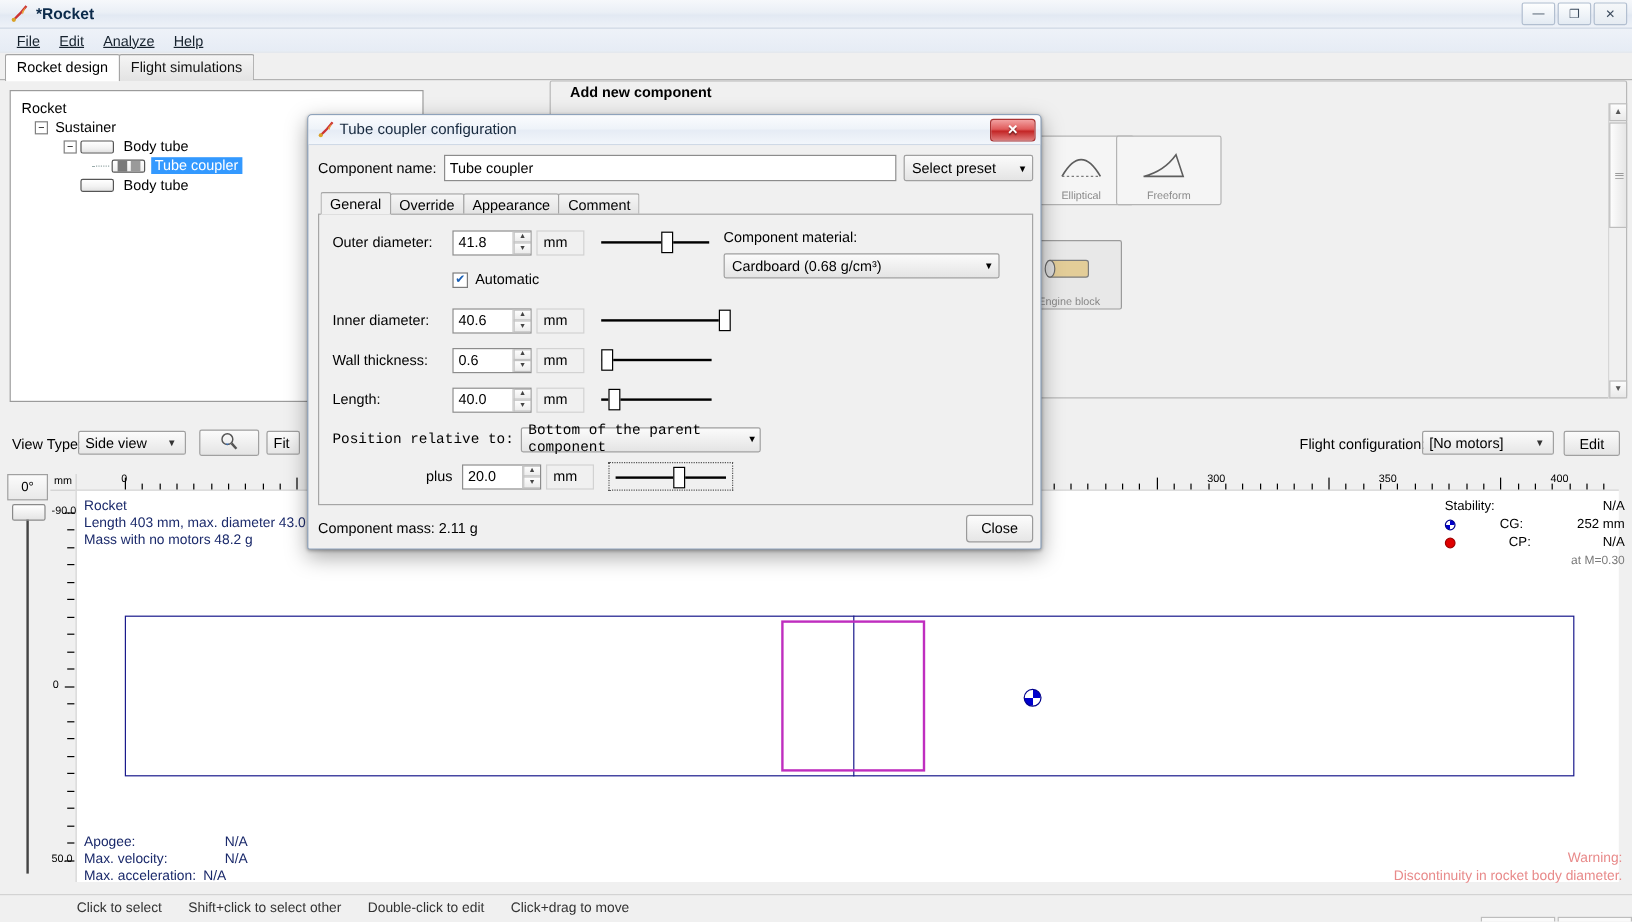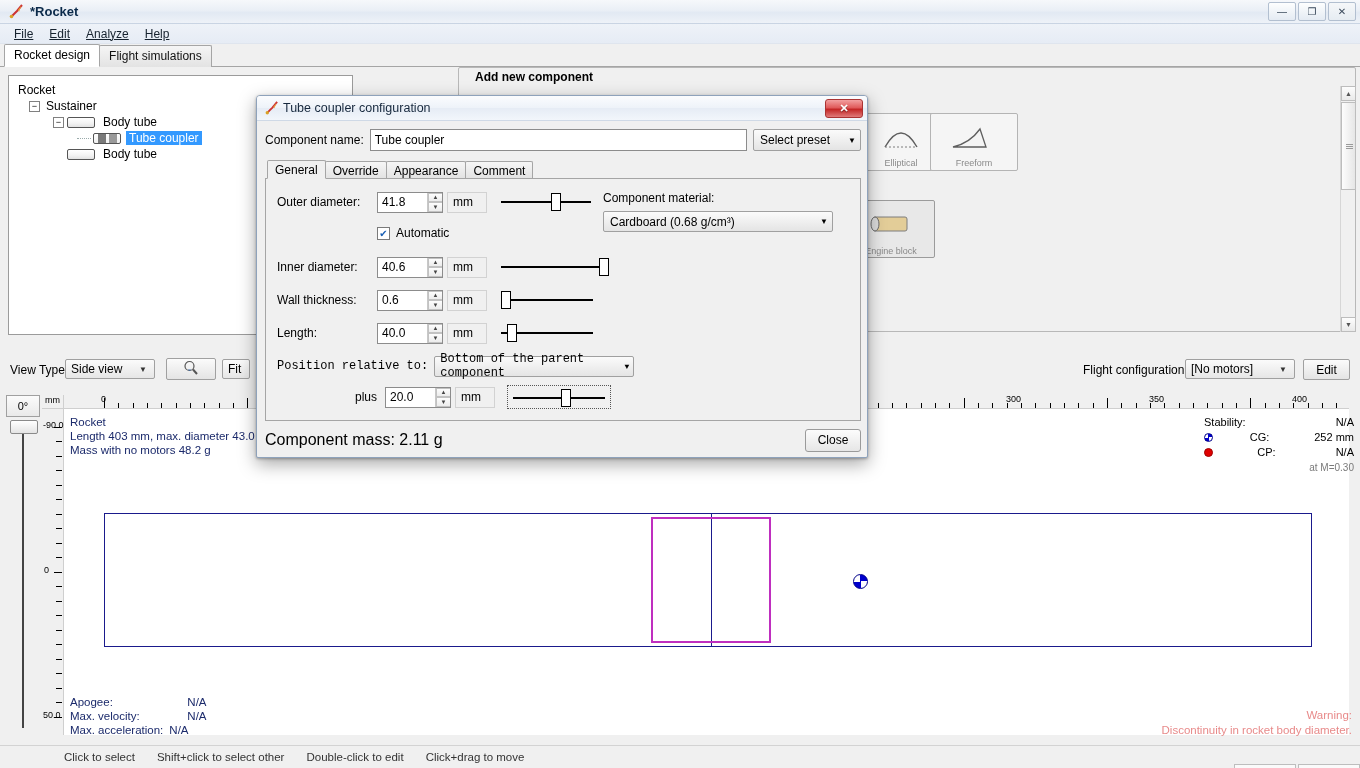--- a/index.html
+++ b/index.html
@@ -44,21 +44,21 @@
     display:flex; align-items:center; padding-left:6px;
   }
   .menu-item{ padding:2px 8px; font-size:12px; color:#16222e; cursor:default;}
   .menu-item u{ text-decoration:underline; }
 
   
   #tabstrip{
     position:absolute; left:0; top:44px; width:1360px; height:23px;
     background:#f0f0f0;
     border-bottom:1px solid #a5a5a5;
-    display:flex; align-items:flex-end; padding-left:4px;
+    display:flex; align-items:center; padding-left:4px;
   }
   .tab{
     height:22px; padding:3px 9px 0 9px; font-size:12px; color:#111;
     border:1px solid #a5a5a5; border-bottom:none;
     background:linear-gradient(180deg,#f5f5f5,#e3e3e3);
     margin-right:-1px; position:relative; top:1px;
     border-radius:2px 2px 0 0;
   }
   .tab.active{
     background:#fff; color:#000; top:1px; height:23px; z-index:2;
@@ -339,21 +339,21 @@
     width:200px;height:21px;border:1px solid #a0a0a0;border-radius:2px;
     background:linear-gradient(180deg,#fbfbfb,#e4e4e4);
     display:flex;align-items:center;padding:0 4px 0 5px;font-size:12px;
   }
   .poscombo .arw{margin-left:auto;font-size:8px;}
 
   .dfooter{
     position:absolute; left:8px; right:8px; bottom:6px; height:26px;
     display:flex; align-items:center;
   }
-  .dfooter .mass{ font-size:16px;color:#000;}
+  .dfooter .mass{ font-size:12px;color:#000;}
   .closebtn{
     margin-left:auto;width:56px;height:23px;
     border:1px solid #9a9a9a;border-radius:3px;
     background:linear-gradient(180deg,#fcfcfc,#e6e6e6);
     font-size:12px;display:flex;align-items:center;justify-content:center;
   }
   .tick{ position:absolute; background:#000; }
 </style>
 </head>
 <body>

